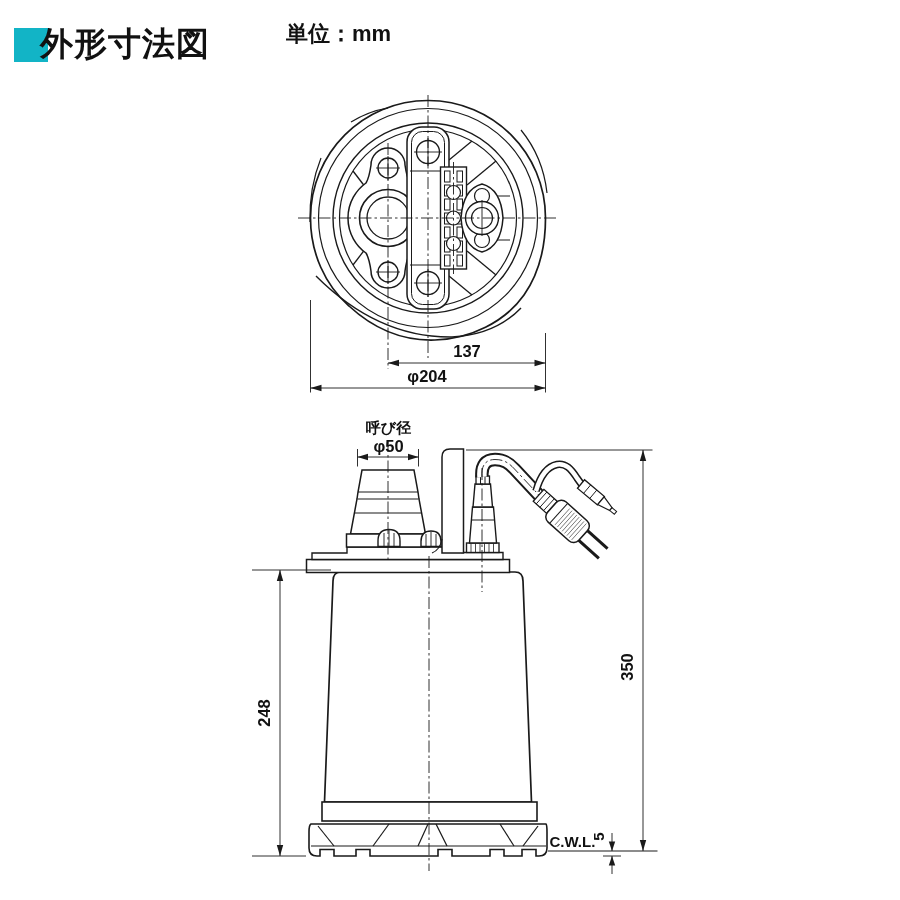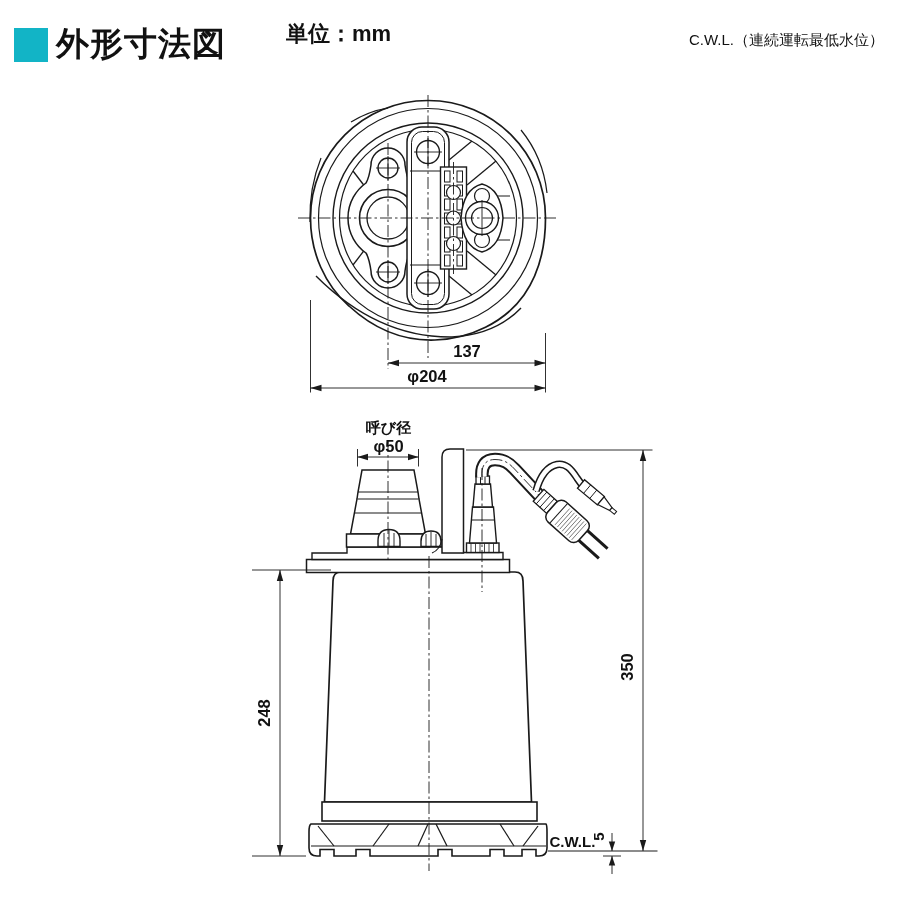--- a/index.html
+++ b/index.html
@@ -1,40 +1,39 @@
 <!DOCTYPE html>
 <html><head>
 <meta charset="utf-8">
 <style>
   html,body{margin:0;padding:0;background:#fff;}
   .page{position:relative;width:900px;height:900px;background:#fff;overflow:hidden;
         font-family:"Liberation Sans",sans-serif;color:#111;}
   .accent-square{position:absolute;left:14px;top:28px;width:34px;height:34px;}
-  .doc-title{position:absolute;left:56px;top:22px;font-size:33px;font-weight:700;letter-spacing:1px;}
+  .doc-title{position:absolute;left:40px;top:22px;font-size:33px;font-weight:700;letter-spacing:1px;}
   .unit-label{position:absolute;left:286px;top:19px;font-size:22px;font-weight:700;}
   .cwl-note{position:absolute;right:16px;top:31px;font-size:15px;font-weight:400;}
   svg{position:absolute;left:0;top:0;}
   .ln{stroke:#1a1a1a;fill:none;}
   .w{fill:#fff;stroke:#1a1a1a;}
   .cl{stroke:#1a1a1a;stroke-width:0.9;fill:none;stroke-dasharray:12 3 2.5 3;}
   .thin{stroke:#1a1a1a;stroke-width:0.9;fill:none;}
   .arr{fill:#1a1a1a;stroke:none;}
   text{fill:#111;font-family:"Liberation Sans",sans-serif;}
   .dimtxt{font-size:16.5px;font-weight:700;}
   .smalltxt{font-size:15px;font-weight:700;}
 </style>
 </head>
 <body>
 
 <div class="page">
 
   <div class="accent-square" style="background: rgb(18, 180, 198);"></div>
   <div class="doc-title">外形寸法図</div>
   <div class="unit-label">単位：mm</div>
-  <div class="cwl-note">C.W.L.（連続運転最低水位）</div>
 
   <svg width="900" height="900" viewBox="0 0 900 900">
 
     <g>
 
       <path class="w" stroke-width="1.7" d="M545.5,218 C545.5,153 493,100.5 428,100.5 C363,100.5 310.5,153 310.5,218
            C310.5,253 325,285 349,306 C375,330 405,341 435,340 C470,339 505,322 524,295
            C538,275 545.5,248 545.5,218 Z"></path>
       <circle class="ln" stroke-width="1.2" cx="428" cy="218" r="109.5"></circle>
 

